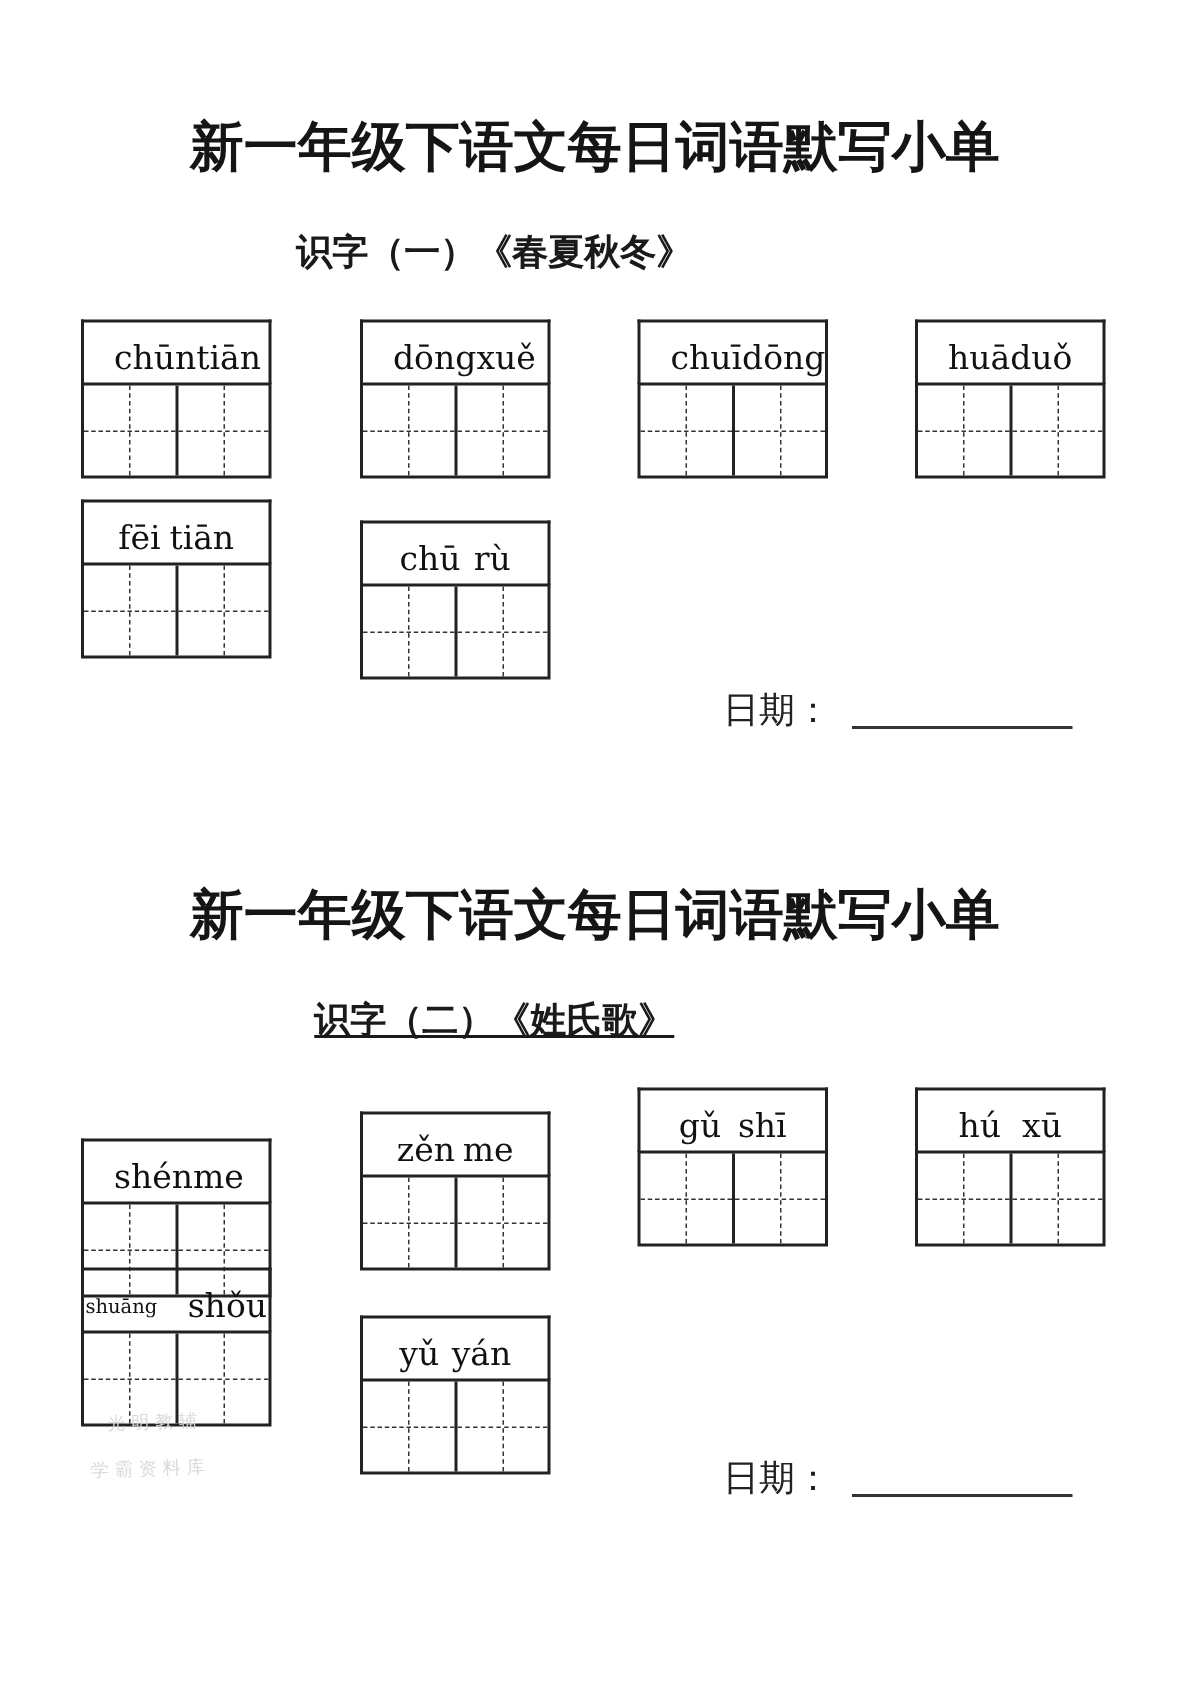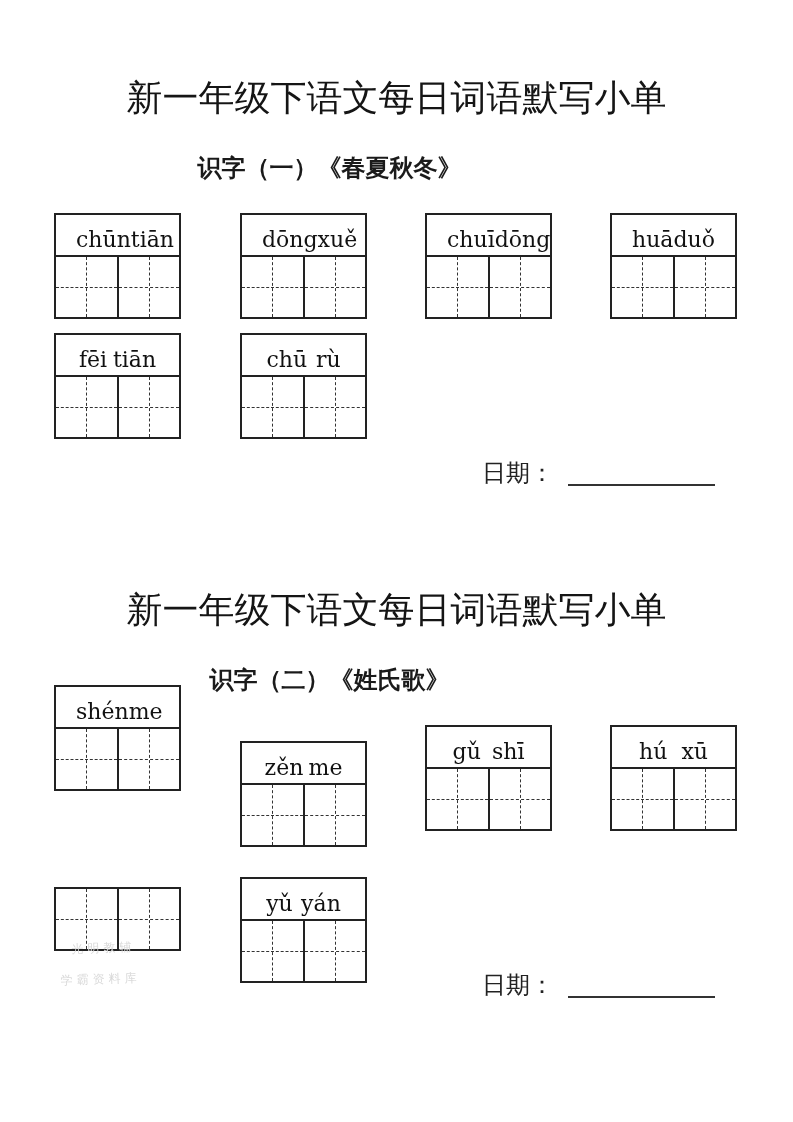--- a/index.html
+++ b/index.html
@@ -3,21 +3,21 @@
   <meta charset="utf-8">
   <style>
     html, body { margin: 0; padding: 0; background: #ffffff; }
     body {
       width: 793px; height: 1122px; position: relative; overflow: hidden;
       font-family: "DejaVu Serif", "Liberation Serif", serif; color: #111;
     }
     .title {
       position: absolute; left: 0; width: 793px; text-align: center;
       font-family: "DejaVu Sans", "Liberation Sans", sans-serif;
-      font-size: 36px; font-weight: normal; letter-spacing: 0px; color: #151515;
+      font-size: 36px; font-weight: bold; letter-spacing: 0px; color: #151515;
     }
     .subtitle {
       position: absolute; left: 0; width: 659px; text-align: center;
       font-family: "DejaVu Sans", "Liberation Sans", sans-serif;
       font-size: 24px; font-weight: bold; color: #1a1a1a;
     }
     .word-box {
       position: absolute; width: 127px; height: 105px; box-sizing: border-box;
     }
     .pinyin {
@@ -109,38 +109,38 @@
 <div class="word-box" style="left:54px; top:333px;">
   <div class="pinyin">
       <span>fēi</span>
       <span>tiān</span>
     </div>
   <div class="grid">
       <div class="cell"></div>
       <div class="cell"></div>
     </div>
 </div>
-<div class="word-box" style="left:240px; top:333px;">
+<div class="word-box" style="left:240px; top:347px;">
   <div class="pinyin">
       <span>chū</span>
       <span>rù</span>
     </div>
   <div class="grid">
       <div class="cell"></div>
       <div class="cell"></div>
     </div>
 </div>
 
 <div class="date" style="top:457px;">日期：</div>
 <div class="date-line" style="top:484px;"></div>
 
 <div class="title" style="top:586px;">新一年级下语文每日词语默写小单</div>
-<div class="subtitle" style="top:664px;">识字（二）《姓氏歌》</div>
-
-<div class="word-box" style="left:54px; top:685px;border-radius:23px;">
+<div class="subtitle" style="top:664px;text-decoration:underline;">识字（二）《姓氏歌》</div>
+
+<div class="word-box" style="left:54px; top:759px;border-radius:23px;">
   <div class="pinyin">
       <span>shén</span>
       <span>me</span>
     </div>
   <div class="grid">
       <div class="cell"></div>
       <div class="cell"></div>
     </div>
 </div>
 <div class="word-box" style="left:240px; top:725px;margin-top:16px;">
@@ -167,20 +167,24 @@
   <div class="pinyin">
       <span>hú</span>
       <span>xū</span>
     </div>
   <div class="grid">
       <div class="cell"></div>
       <div class="cell"></div>
     </div>
 </div>
 <div class="word-box" style="left:54px; top:845px;">
+  <div class="pinyin" style="padding:0 1px; justify-content:space-between;">
+      <span class="small">shuāng</span>
+      <span>shǒu</span>
+    </div>
   <div class="grid">
       <div class="cell"></div>
       <div class="cell"></div>
     </div>
 </div>
 <div class="word-box" style="left:240px; top:845px;margin-top:32px;">
   <div class="pinyin">
       <span>yǔ</span>
       <span>yán</span>
     </div>

